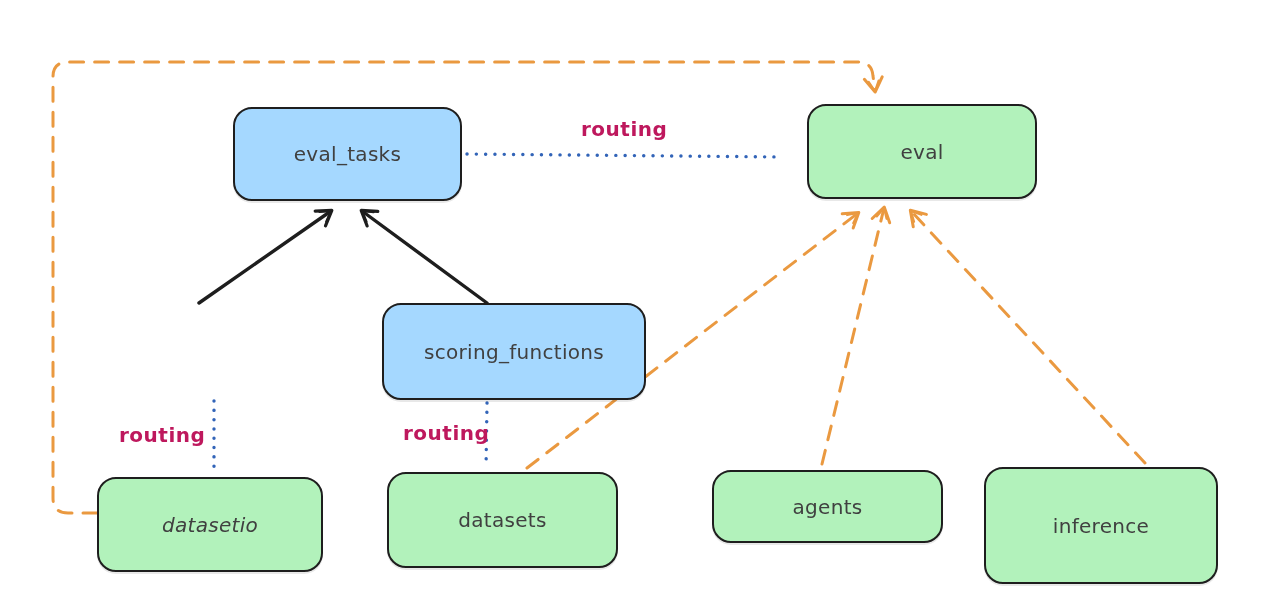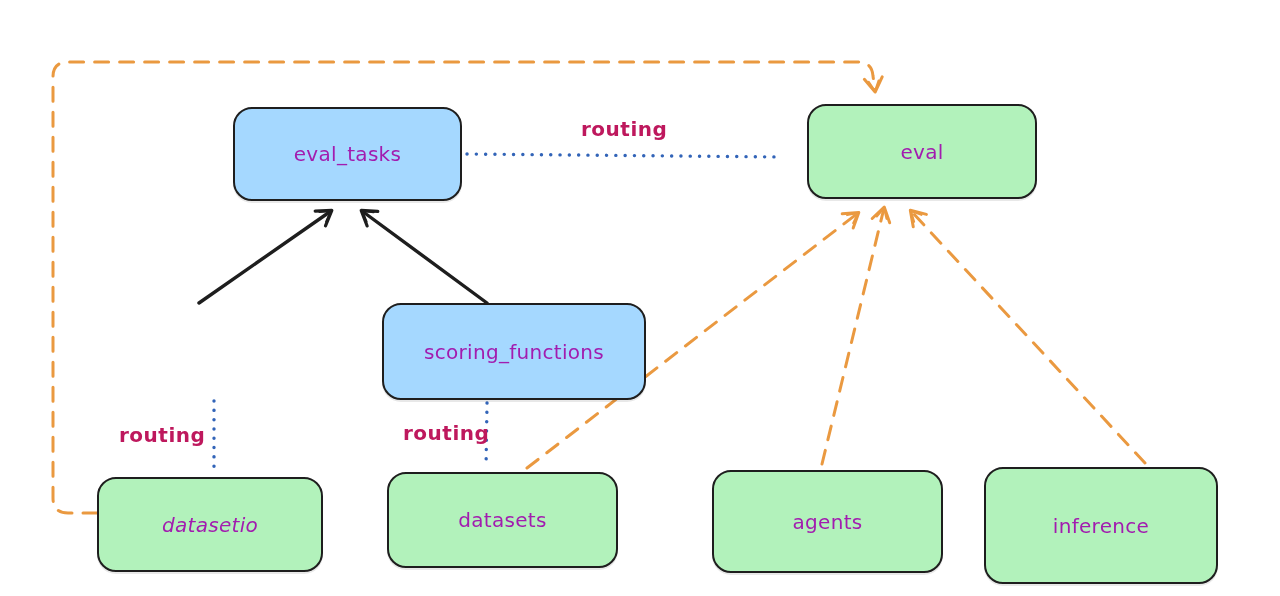--- a/index.html
+++ b/index.html
@@ -28,41 +28,41 @@
     border: 2.5px solid #1e1e1e;
     border-radius: 19px;
     display: flex;
     align-items: center;
     justify-content: center;
     box-shadow: 0 2px 0 rgba(30,30,30,0.10);
   }
   .node.api      { background: #a5d8ff; }
   .node.provider { background: #b2f2bb; }
   .node-label {
-    color: #a21caf;
+    color: #404040;
     font-size: 20px;
     letter-spacing: 0.3px;
     white-space: nowrap;
   }
   .edge-label {
     position: absolute;
     color: #be185d;
     font-size: 20px;
     font-weight: 700;
     letter-spacing: 0.5px;
     white-space: nowrap;
   }
   
   #n-eval_tasks        { left: 233px; top: 107px; width: 229px; height: 94px; }
   #n-eval              { left: 787px; top: 104px; width: 230px; height: 95px; margin-left: 20px; }
   #n-datasets          { left:  98px; top: 305px; width: 232px; height: 93px; }
   #n-scoring_functions { left: 382px; top: 303px; width: 264px; height: 97px; }
   #n-datasetio         { left:  97px; top: 477px; width: 226px; height: 95px; font-style: italic; }
   #n-scoring           { left: 387px; top: 472px; width: 231px; height: 96px; }
-  #n-agents            { left: 712px; top: 470px; width: 231px; height: 103px; }
+  #n-agents            { left: 712px; top: 470px; width: 231px; height: 73px; }
   #n-inference         { left: 984px; top: 467px; width: 234px; height: 117px; }
   
   #lbl-routing-eval      { left: 581px; top: 117px; }
   #lbl-routing-datasetio { left: 119px; top: 423px; }
   #lbl-routing-scoring   { left: 403px; top: 421px; }
 </style>
 </head>
 <body>
 
 <div id="canvas">

